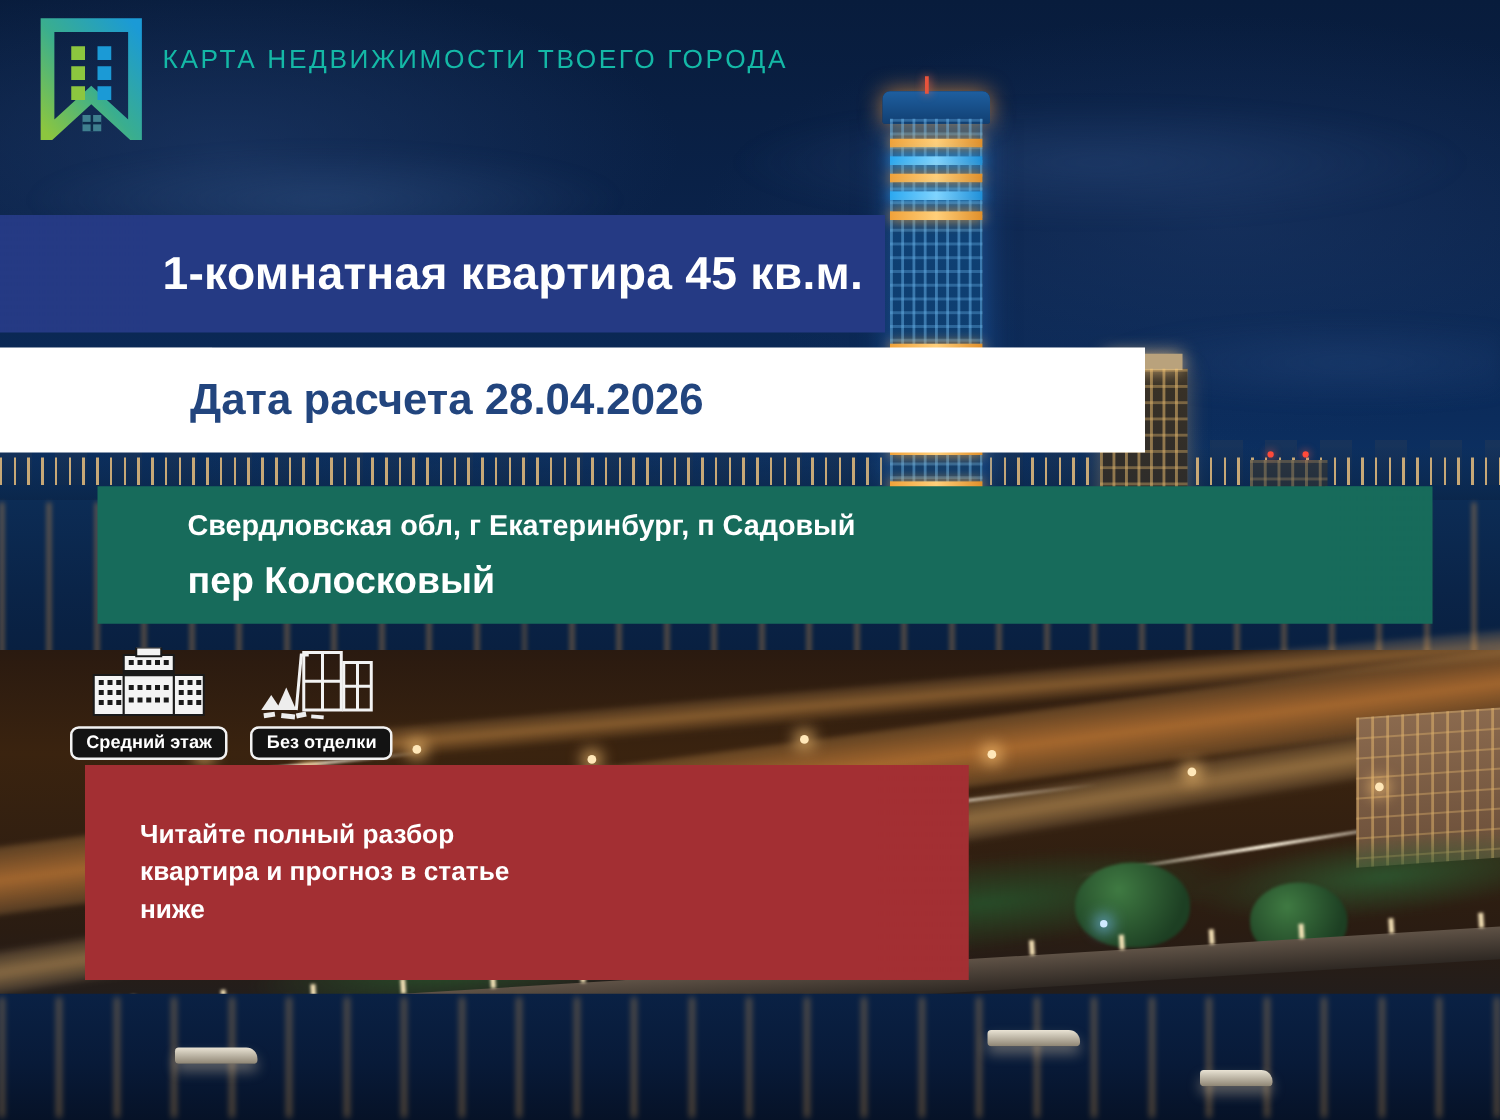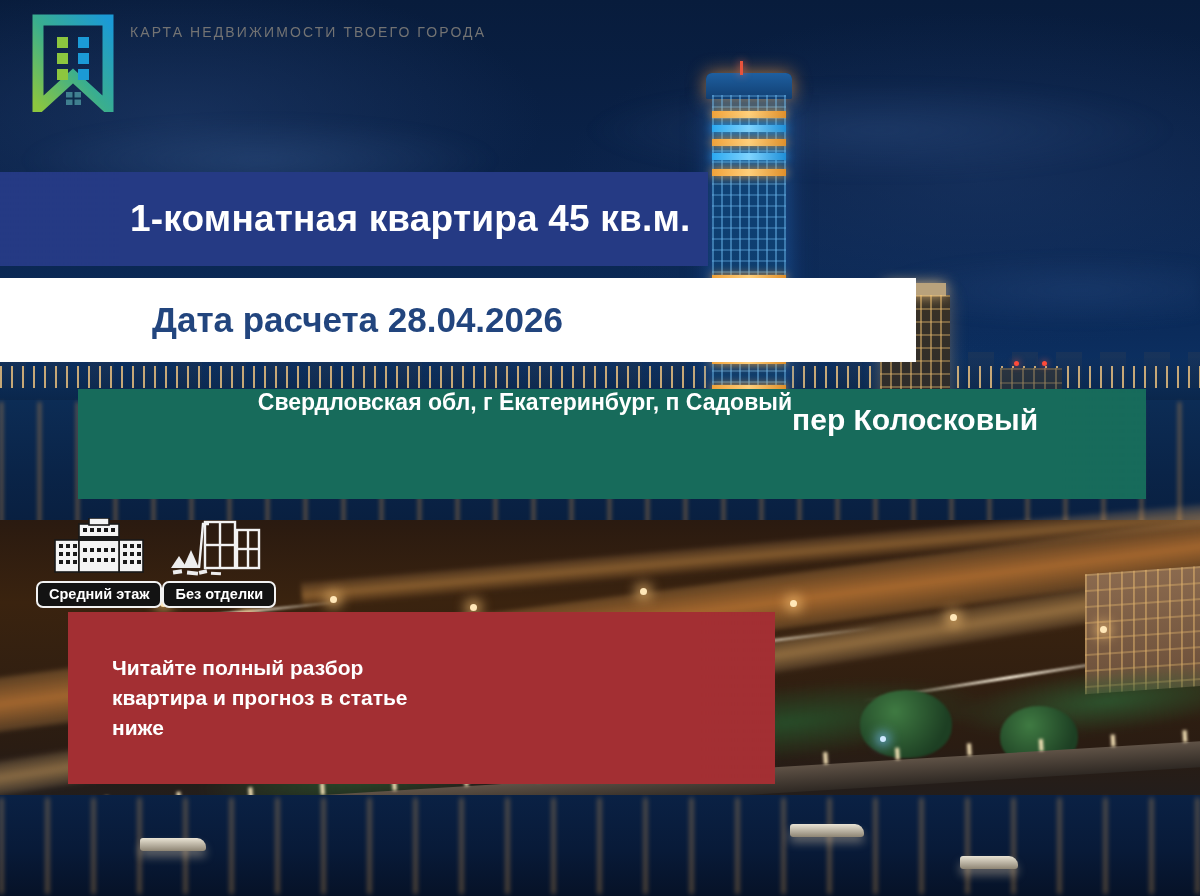--- a/index.html
+++ b/index.html
@@ -223,22 +223,22 @@
   }
 
   
   .logo { position:absolute; left:30px; top:14px; display:flex; align-items:flex-start; gap:14px; }
   .logo-mark { width:86px; height:98px; flex:0 0 auto; }
   .logo-text { padding-top:6px; }
   .logo-word { font-size:62px; font-weight:700; line-height:.98; letter-spacing:-1px; white-space:nowrap; }
   .logo-word .part-map    { color:#2e4d86; }
   .logo-word .part-estate { color:#1e4ea0; }
   .logo-tag {
-    margin-top:4px; font-size:14px; letter-spacing:2.1px; font-weight:500;
-    color:#737373; white-space:nowrap;
+    margin-top:16px; font-size:21px; letter-spacing:2.1px; font-weight:500;
+    color:#14b8a6; white-space:nowrap;
   }
 
   
   .band { position:absolute; display:flex; align-items:center; }
 
   .band-title {
     left:0; top:172px; width:708px; height:94px;
     background:#253a84;
     padding-left:44px;
     -webkit-mask-image: var(--frayL), var(--plain);
@@ -275,21 +275,21 @@
             mask-image: linear-gradient(270deg, transparent 0%, rgba(0,0,0,.3) 40%, #000 100%);
   }
   .date-text {
     position:relative; padding-left:152px; color:#22457e;
     font-size:35px; font-weight:700; white-space:nowrap;
   }
 
   .band-addr {
     left:78px; top:389px; width:1068px; height:110px;
     background:#176b5b;
-    align-items:flex-start; justify-content:center;
+    flex-direction:column; align-items:flex-start; justify-content:center;
     padding-left:72px;
   }
   .band-addr .fray-right {
     position:absolute; right:-4px; top:0; width:90px; height:100%;
     background: repeating-linear-gradient(180deg,
       #176b5b 0px, #176b5b 4px, transparent 4px, transparent 8px);
     -webkit-mask-image: linear-gradient(270deg, transparent 0%, rgba(0,0,0,.35) 45%, #000 100%);
             mask-image: linear-gradient(270deg, transparent 0%, rgba(0,0,0,.35) 45%, #000 100%);
   }
   .addr-region { position:relative; color:#fff; font-size:23px; font-weight:700; white-space:nowrap; }
@@ -304,21 +304,21 @@
   .band-cta .fray-right {
     position:absolute; right:-4px; top:0; width:80px; height:100%;
     background: repeating-linear-gradient(180deg,
       #a32f33 0px, #a32f33 4px, transparent 4px, transparent 9px);
     -webkit-mask-image: linear-gradient(270deg, transparent 0%, rgba(0,0,0,.35) 45%, #000 100%);
             mask-image: linear-gradient(270deg, transparent 0%, rgba(0,0,0,.35) 45%, #000 100%);
   }
   .cta-line { position:relative; color:#fff; font-size:21px; font-weight:700; line-height:1.42; white-space:nowrap; }
 
   
-  .badges { position:absolute; left:36px; top:518px; display:flex; align-items:center; }
+  .badges { position:absolute; left:56px; top:518px; display:flex; align-items:center; gap:18px; }
   .badge { display:flex; flex-direction:column; align-items:center; }
   .badge-icon { height:58px; display:flex; align-items:flex-end; justify-content:center; }
   .badge-label {
     margin-top:5px; background:#131313; color:#ffffff;
     border:2px solid #f2f2f2; border-radius:7px;
     padding:3px 11px 4px; font-size:14.5px; font-weight:700; white-space:nowrap;
   }
 </style>
 </head>
 <body>

